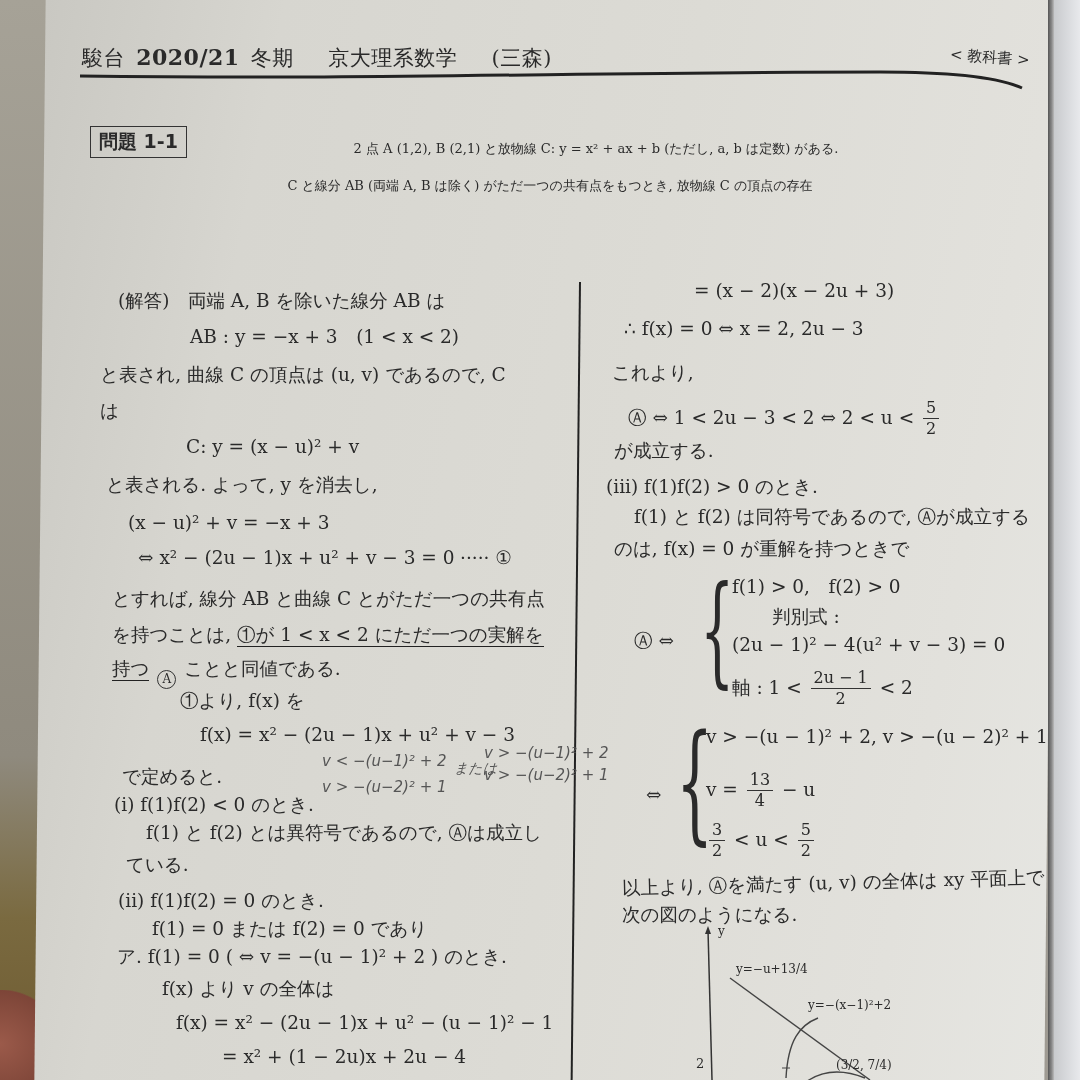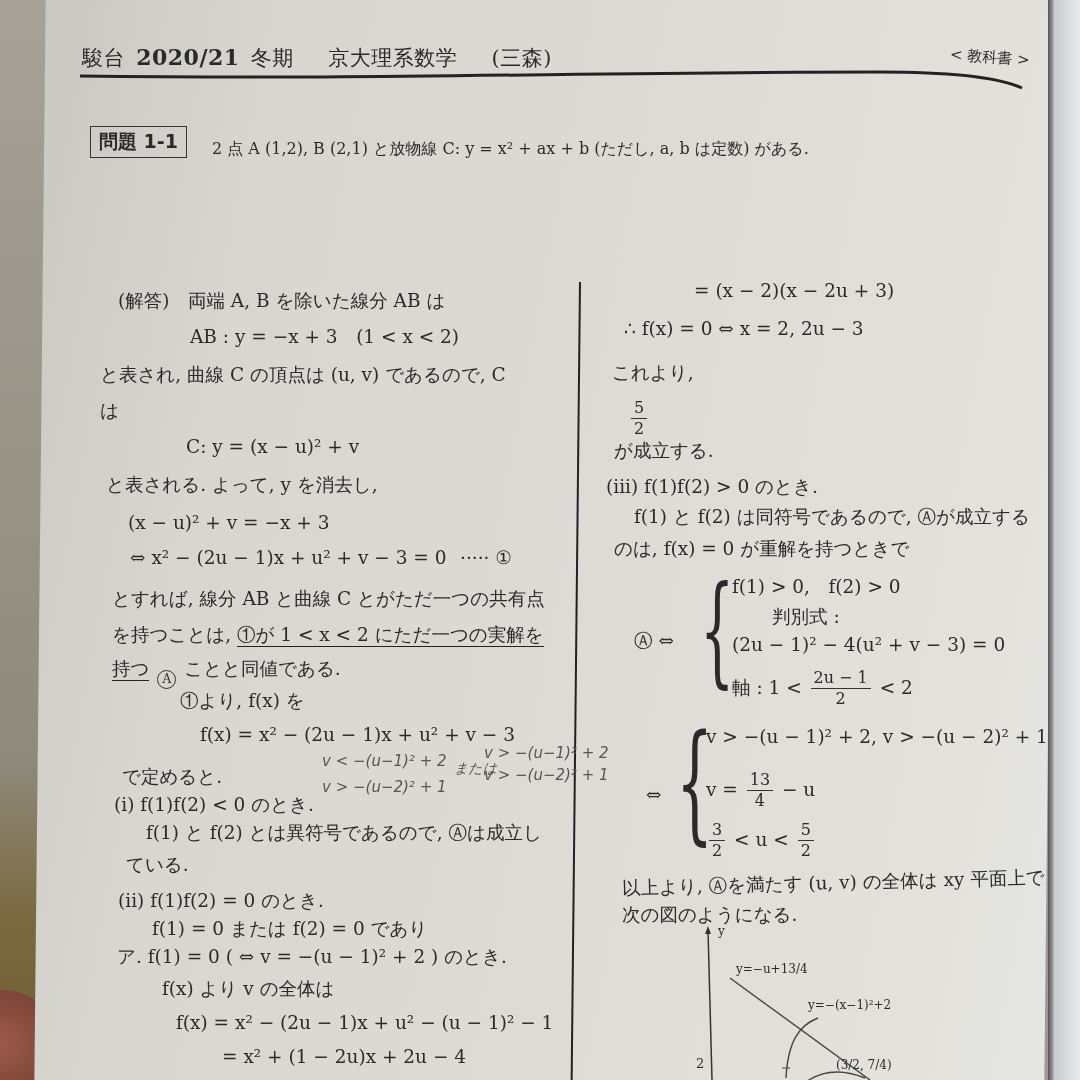--- a/index.html
+++ b/index.html
@@ -24,21 +24,21 @@
     background:linear-gradient(90deg,#c8cacd,#e8e9ec); }
 
   .hdr { position:absolute; left:82px; top:44px; font-size:21px; letter-spacing:0.5px;text-align:center; }
   .hdr .yr { font-weight:bold; font-size:22px; margin:0 4px; }
   .hdr .sp { display:inline-block; width:20px; }
   .hdr-tag { position:absolute; left:950px; top:48px; font-size:15px; transform:rotate(4deg); }
   .hdr-rule { position:absolute; left:80px; top:70px; width:945px; height:20px; }
 
   .prob-box { position:absolute; left:90px; top:126px; border:1.5px solid #333; padding:2px 8px;
     font-size:19px; font-weight:bold; font-family:"DejaVu Sans", sans-serif; }
-  .prob-text { position:absolute; left:120px; top:130px; width:860px; font-size:16px; line-height:37px; }
+  .prob-text { position:absolute; left:120px; top:130px; width:860px; font-size:13px; line-height:37px;text-align:center; }
   .prob-text .l1 { padding-left:92px; }
 
   .divider { position:absolute; left:579px; top:282px; width:2px; height:798px; background:#222; transform:rotate(0.6deg); transform-origin:top; }
 
   .ln { position:absolute; font-size:18.5px; white-space:nowrap; }
   .ln i, .m { }
   .ul { border-bottom:1.8px solid #222; padding-bottom:1px; }
   .circ { display:inline-block; width:17px; height:17px; border:1.4px solid #333; border-radius:50%;
     font-size:12px; line-height:17px; text-align:center; font-style:normal; vertical-align:2px; margin:0 2px; }
   .frac { display:inline-block; vertical-align:middle; text-align:center; font-size:16px; line-height:20px; margin:0 3px; }
@@ -69,32 +69,33 @@
   <span>(三森)</span>
 </div>
 <div class="hdr-tag">&lt; 教科書 &gt;</div>
 <svg class="hdr-rule" viewBox="0 0 945 20">
   <path d="M0,6 C300,10 500,2 800,2 C880,2 920,8 942,18" stroke="#222" stroke-width="3" fill="none"></path>
 </svg>
 
 <div class="prob-box">問題 1-1</div>
 <div class="prob-text">
   <div class="l1">2 点 A (1,2), B (2,1) と放物線 C: y = x² + ax + b (ただし, a, b は定数) がある.</div>
+  <div>C と線分 AB (両端 A, B は除く) がただ一つの共有点をもつとき, 放物線 C の頂点の存在</div>
 </div>
 
 <div class="divider"></div>
 
 <div class="ln" style="left:118px;top:288px">(解答)　両端 A, B を除いた線分 AB は</div>
 <div class="ln m" style="left:190px;top:324px">AB : y = −x + 3　(1 &lt; x &lt; 2)</div>
 <div class="ln" style="left:100px;top:362px">と表され, 曲線 C の頂点は (u, v) であるので, C</div>
 <div class="ln" style="left:100px;top:398px">は</div>
 <div class="ln m" style="left:186px;top:436px">C: y = (x − u)² + v</div>
 <div class="ln" style="left:106px;top:472px">と表される. よって, y を消去し,</div>
 <div class="ln m" style="left:128px;top:512px">(x − u)² + v = −x + 3</div>
-<div class="ln m" style="left:130px;top:547px">⇔ x² − (2u − 1)x + u² + v − 3 = 0</div>
+<div class="ln m" style="left:138px;top:547px">⇔ x² − (2u − 1)x + u² + v − 3 = 0</div>
 <div class="ln" style="left:460px;top:547px">····· ①</div>
 <div class="ln" style="left:112px;top:586px">とすれば, 線分 AB と曲線 C とがただ一つの共有点</div>
 <div class="ln" style="left:112px;top:622px">
   <span>を持つことは, </span><span class="ul">①が 1 &lt; x &lt; 2 にただ一つの実解を</span>
 </div>
 <div class="ln" style="left:112px;top:656px">
   <span class="ul">持つ</span>
   <span class="circ" style="vertical-align:-8px">A</span>
   <span>ことと同値である.</span>
 </div>
@@ -114,20 +115,21 @@
 <div class="hand" style="left:322px;top:752px">v &lt; −(u−1)² + 2</div>
 <div class="hand" style="left:322px;top:778px">v &gt; −(u−2)² + 1</div>
 <div class="hand" style="left:454px;top:760px;font-size:14px">または</div>
 <div class="hand" style="left:484px;top:744px">v &gt; −(u−1)² + 2</div>
 <div class="hand" style="left:484px;top:766px">v &gt; −(u−2)² + 1</div>
 
 <div class="ln m" style="left:694px;top:280px">= (x − 2)(x − 2u + 3)</div>
 <div class="ln m" style="left:624px;top:318px">∴ f(x) = 0 ⇔ x = 2, 2u − 3</div>
 <div class="ln" style="left:612px;top:360px">これより,</div>
 <div class="ln" style="left:628px;top:398px">
+  <span class="m">Ⓐ ⇔ 1 &lt; 2u − 3 &lt; 2 ⇔ 2 &lt; u &lt;</span>
   <span class="frac"><span class="num">5</span><span>2</span></span>
 </div>
 <div class="ln" style="left:614px;top:438px">が成立する.</div>
 <div class="ln" style="left:606px;top:474px">(iii) f(1)f(2) &gt; 0 のとき.</div>
 <div class="ln" style="left:634px;top:504px">f(1) と f(2) は同符号であるので, Ⓐが成立する</div>
 <div class="ln" style="left:614px;top:536px">のは, f(x) = 0 が重解を持つときで</div>
 
 <div class="ln" style="left:634px;top:628px">Ⓐ ⇔</div>
 <div class="brace" style="left:700px;top:570px">{</div>
 <div class="ln m" style="left:732px;top:574px">f(1) &gt; 0,　f(2) &gt; 0</div>

